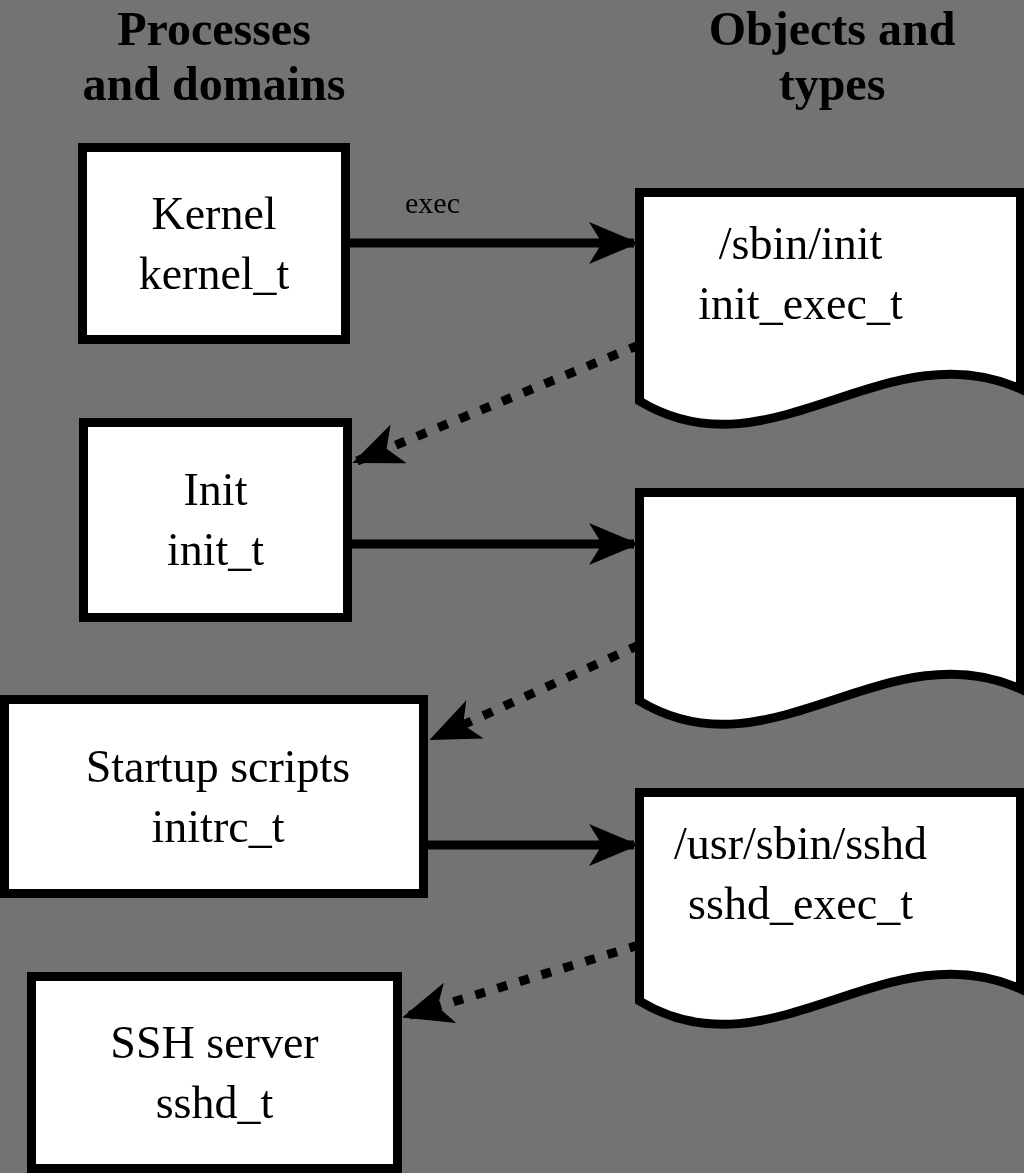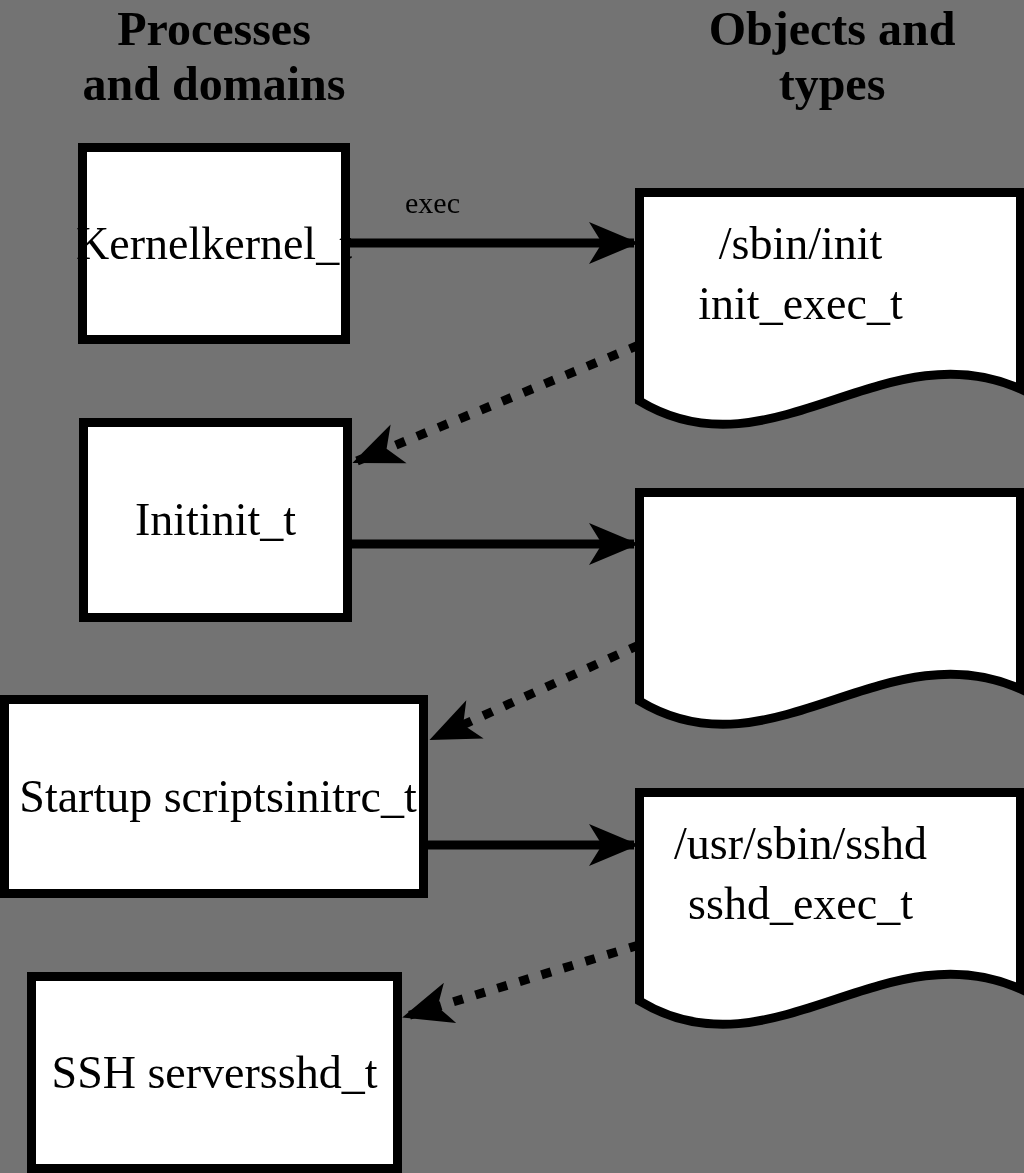--- a/index.html
+++ b/index.html
@@ -28,21 +28,21 @@
   }
   .col-header.left  { left: 7px;   width: 414px; }
   .col-header.right { left: 625px; width: 414px; }
 
   .pnode {
     position: absolute;
     box-sizing: border-box;
     background: #ffffff;
     border: 9px solid #000000;
     display: flex;
-    flex-direction: row;
+    flex-direction: column;
     align-items: center;
     justify-content: center;
     text-align: center;
     font-size: 46px;
     line-height: 60px;
     white-space: nowrap;
   }
   .pnode.kernel  { left: 78px; top: 143px;  width: 272px; height: 201px; }
   .pnode.init    { left: 79px; top: 418px;  width: 273px; height: 204px; text-align: center; }
   .pnode.initrc  { left: 0px;  top: 695px;  width: 428px; height: 203px; padding-left: 8px; }

